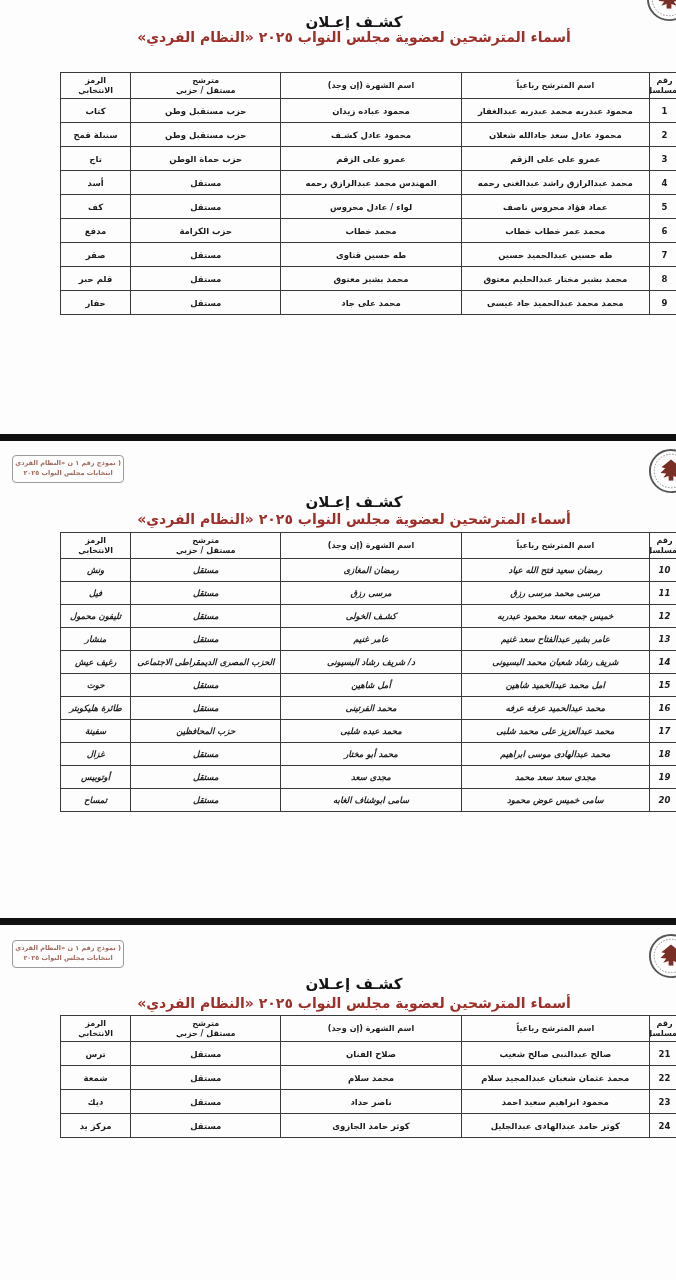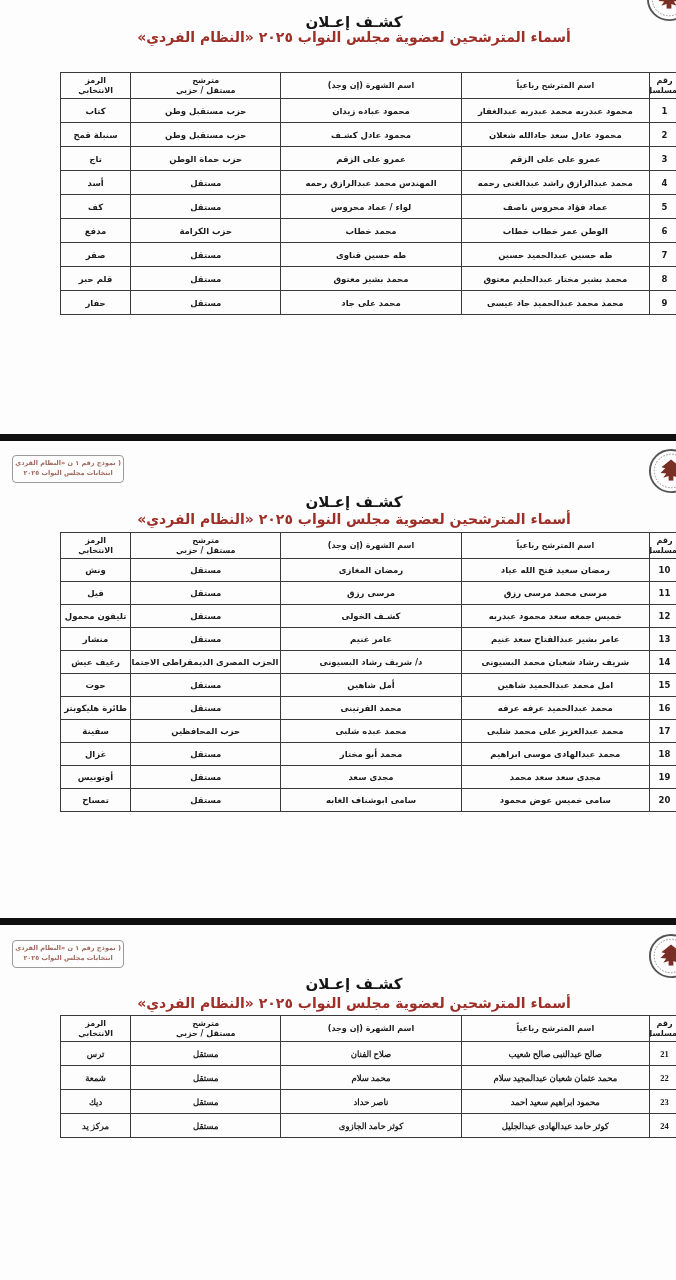--- a/index.html
+++ b/index.html
@@ -21,22 +21,22 @@
   table.cand th,table.cand td{border:1px solid #3a3a3a;text-align:center;vertical-align:middle;
              padding:0 2px;overflow:hidden;white-space:nowrap;color:#1c1c1c;font-weight:bold;}
   table.cand th{height:25px;font-size:8px;line-height:1.25;}
   table.cand th span{display:block;}
   .c-no{width:30px;margin-top:34px;}
   .c-name{width:188px;}
   .c-shehra{width:180px;}
   .c-party{width:150px;}
   .c-symbol{width:70px;}
   .s1 td{height:23px;}
-  .s2 td{height:22px;}
-  .s3 td{height:23px;font-family:Liberation Serif, serif;}
+  .s2 td{height:22px;font-style:italic;}
+  .s3 td{height:23px;}
 </style>
 </head>
 <body>
 
 <div id="page">
 
   <section class="page-block" style="top:0;height:434px;">
     <div class="edge-line"></div>
     <svg class="emblem" style="top:-24px;right:16px;" width="46" height="46" viewBox="0 0 48 48">
       <circle cx="24" cy="24" r="22" fill="#ffffff" stroke="#555" stroke-width="2"></circle>
@@ -97,27 +97,27 @@
           <tr>
             <td class="c-no">4</td>
             <td class="c-name">محمد عبدالرازق راشد عبدالغنى رحمه</td>
             <td class="c-shehra">المهندس محمد عبدالرازق رحمه</td>
             <td class="c-party">مستقل</td>
             <td class="c-symbol">أسد</td>
           </tr>
           <tr>
             <td class="c-no">5</td>
             <td class="c-name">عماد فؤاد محروس ناصف</td>
-            <td class="c-shehra">لواء / عماد محروس</td>
+            <td class="c-shehra">لواء / عادل محروس</td>
             <td class="c-party">مستقل</td>
             <td class="c-symbol">كف</td>
           </tr>
           <tr>
             <td class="c-no">6</td>
-            <td class="c-name">الوطن عمر خطاب خطاب</td>
+            <td class="c-name">محمد عمر خطاب خطاب</td>
             <td class="c-shehra">محمد خطاب</td>
             <td class="c-party">حزب الكرامة</td>
             <td class="c-symbol">مدفع</td>
           </tr>
           <tr>
             <td class="c-no">7</td>
             <td class="c-name">طه حسين عبدالحميد حسين</td>
             <td class="c-shehra">طه حسين قناوى</td>
             <td class="c-party">مستقل</td>
             <td class="c-symbol">صقر</td>

